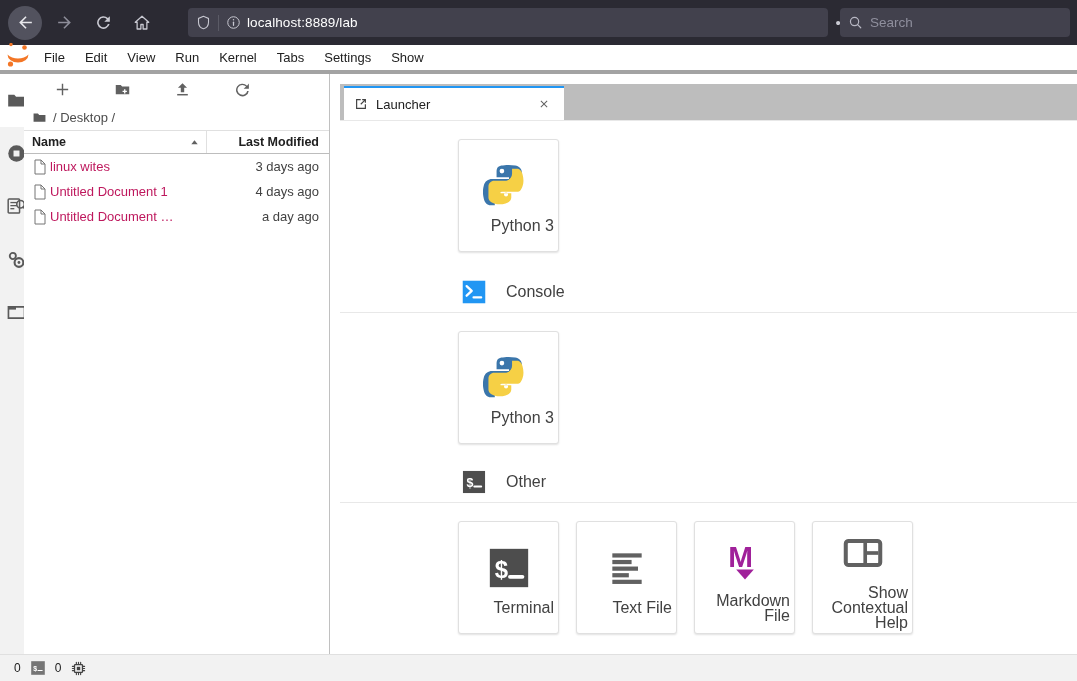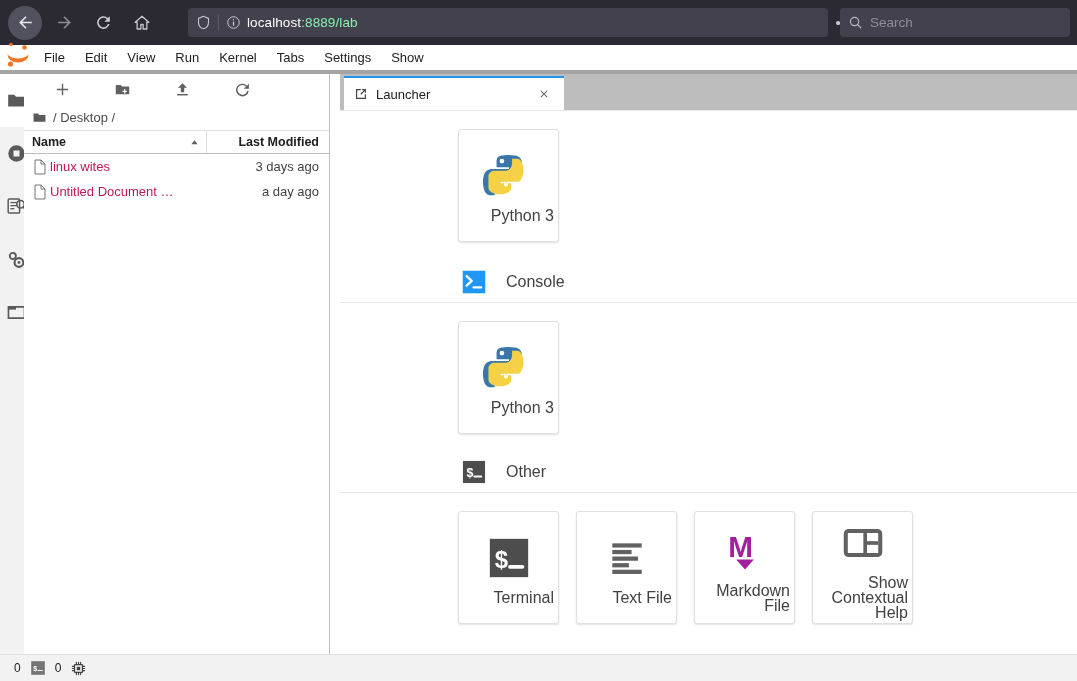--- a/index.html
+++ b/index.html
@@ -27,21 +27,21 @@
   #url-bar {
     position: absolute; left: 188px; top: 8px;
     width: 640px; height: 29px;
     background: #42414d; border-radius: 4px;
     display: flex; align-items: center;
   }
   #shield-icon-wrap { width: 30px; display:flex; align-items:center; justify-content:center; }
   .url-div { width:1px; height:16px; background:#5b5b66; }
   #info-icon-wrap { width: 28px; display:flex; align-items:center; justify-content:center; }
   #url-text { font-size: 13.5px; color: #ffffff; letter-spacing: .1px; white-space: nowrap; }
-  #url-text .dim { color: #86efac; text-align: center; }
+  #url-text .dim { color: #ffffff; text-align: center; }
 
   #toolbar-actions {
     position: absolute; left: 832px; top: 8px; height: 29px;
     display: flex; align-items: center; gap: 2px;
   }
   .tb-ico { width:26px;height:26px;display:flex;align-items:center;justify-content:center; }
 
   #search-bar {
     position: absolute; left: 840px; top: 8px; width: 230px; height: 29px;
     background: #42414d; border-radius: 4px; display:flex; align-items:center;
@@ -99,21 +99,21 @@
     width: 122px; font-size: 12.5px; color: #212121; font-weight: bold;
     text-align: right; padding-right: 10px;
   }
   .fb-row { display:flex; height: 25px; align-items:center; }
   .fb-row .f-icon { width: 26px; display:flex; align-items:center; justify-content:center; padding-left:6px;}
   .fb-row .f-name { flex:1; font-size: 13px; color:#be185d; white-space:nowrap; overflow:hidden; }
   .fb-row .f-mod { width: 120px; font-size: 13px; color:#424242; text-align:right; padding-right:10px; }
 
   
   #main-area {
-    position: absolute; left: 340px; top: 74px; right: 0; height: 580px;
+    position: absolute; left: 340px; top: 84px; right: 0; height: 580px;
     background: #c4b5fd;
   }
   #tab-bar { height: 36px; position: relative; background:#bdbdbd; }
   #launcher-tab {
     position: absolute; left: 4px; top: 2px; width: 220px; height: 34px;
     background: #ffffff; border-top: 2px solid #2196f3;
     display: flex; align-items: center; padding: 0 10px;
   }
   #launcher-tab .t-icon { width: 20px; display:flex; align-items:center; }
   #launcher-tab .t-label { flex:1; font-size:13px; color:#212121; padding-left:2px;}
@@ -334,20 +334,30 @@
   <div>
     <div class="fb-row">
       <span class="f-icon">
         <svg width="14" height="16" viewBox="0 0 20 24">
           <path d="M2.5 1.5h9l6 6v15h-15z" fill="none" stroke="#757575" stroke-width="1.5" stroke-linejoin="round"></path>
           <path d="M11.5 1.5v6h6" fill="none" stroke="#757575" stroke-width="1.5" stroke-linejoin="round"></path>
         </svg>
       </span>
       <span class="f-name">linux wites</span>
       <span class="f-mod">3 days ago</span>
+    </div>
+    <div class="fb-row">
+      <span class="f-icon">
+        <svg width="14" height="16" viewBox="0 0 20 24">
+          <path d="M2.5 1.5h9l6 6v15h-15z" fill="none" stroke="#757575" stroke-width="1.5" stroke-linejoin="round"></path>
+          <path d="M11.5 1.5v6h6" fill="none" stroke="#757575" stroke-width="1.5" stroke-linejoin="round"></path>
+        </svg>
+      </span>
+      <span class="f-name">Untitled Document 1</span>
+      <span class="f-mod">4 days ago</span>
     </div>
     <div class="fb-row">
       <span class="f-icon">
         <svg width="14" height="16" viewBox="0 0 20 24">
           <path d="M2.5 1.5h9l6 6v15h-15z" fill="none" stroke="#757575" stroke-width="1.5" stroke-linejoin="round"></path>
           <path d="M11.5 1.5v6h6" fill="none" stroke="#757575" stroke-width="1.5" stroke-linejoin="round"></path>
         </svg>
       </span>
       <span class="f-name">Untitled Document …</span>
       <span class="f-mod">a day ago</span>

